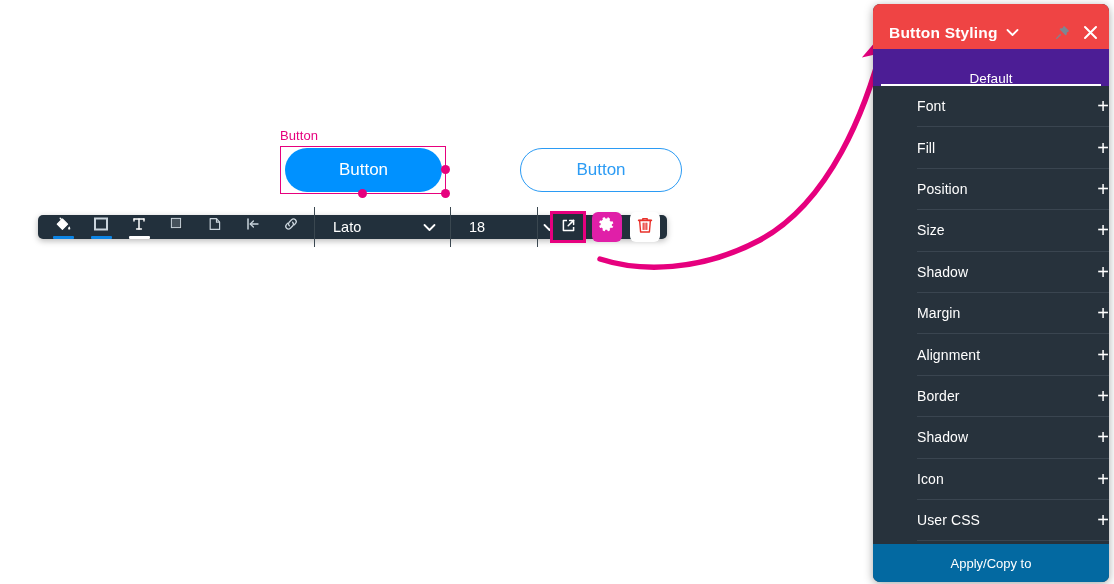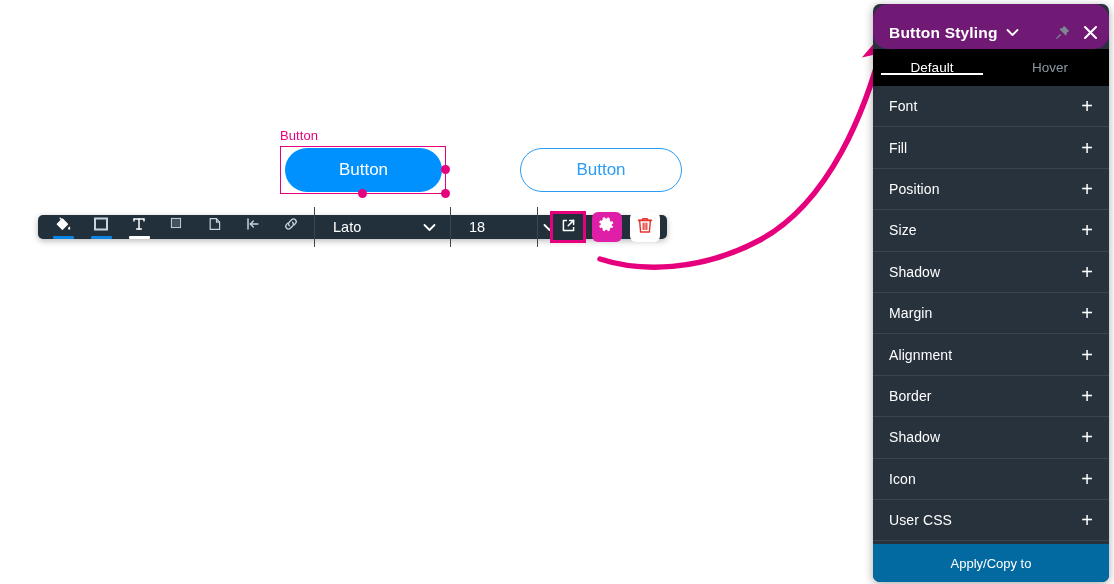--- a/index.html
+++ b/index.html
@@ -199,44 +199,43 @@
     background: #27323C;
     border-radius: 7px;
     box-shadow: 0 2px 10px rgba(0,0,0,.35);
     overflow: hidden;
     display: flex;
     flex-direction: column;
     box-sizing: border-box;
   }
   #panel-header {
     height: 45px;
-    background: #701a75;
+    background: #ef4444;
     display: flex;
     align-items: center;
     padding: 12px 10px 0 16px;
     box-sizing: border-box;
     flex: 0 0 auto;
-    border-radius: 15px;
   }
   #panel-title {
     color: #ffffff;
     font-size: 15.5px;
     font-weight: bold;
     letter-spacing: .2px;
   }
   #panel-header .hdr-chev { margin-left: 8px; display: flex; align-items: center; cursor: pointer; }
   .hdr-spacer { flex: 1; }
   .hdr-btn { display: flex; align-items: center; justify-content: center; cursor: pointer; }
   .hdr-pin { margin-right: 12px; }
 
   #panel-tabs {
     height: 37px;
     display: flex;
-    align-items: center;
-    background: #000000;
+    align-items: flex-end;
+    background: #4c1d95;
     flex: 0 0 auto;
     text-decoration: underline;
   }
   .tab {
     flex: 1;
     display: flex;
     align-items: center;
     justify-content: center;
     font-size: 13.5px;
     color: #8B98A3;
@@ -254,24 +253,25 @@
 
   #panel-rows {
     flex: 1 1 auto;
     overflow: hidden;
   }
   .prow {
     height: 41.4px;
     display: flex;
     align-items: center;
     justify-content: space-between;
-    padding: 0 16px;
+    padding: 0 0;
     box-sizing: border-box;
     border-bottom: 1px solid #3A4550;
     cursor: pointer;
+    margin-left: 44px;
   }
   .prow-label {
     color: #ffffff;
     font-size: 14px;
     letter-spacing: .1px;
   }
   .prow-plus {
     color: #ffffff;
     font-size: 20px;
     line-height: 1;
@@ -455,21 +455,20 @@
     </span>
     <span class="hdr-btn">
       <svg width="17" height="17" viewBox="0 0 17 17">
         <path d="M3 3 L14 14 M14 3 L3 14" stroke="#ffffff" stroke-width="2" stroke-linecap="round"></path>
       </svg>
     </span>
   </div>
 
   <div id="panel-tabs">
       <div class="tab active">Default</div>
-      <div class="tab">Hover</div>
     </div>
 
   <div id="panel-rows">
       <div class="prow">
         <span class="prow-label">Font</span>
         <span class="prow-plus">+</span>
       </div>
       <div class="prow">
         <span class="prow-label">Fill</span>
         <span class="prow-plus">+</span>

